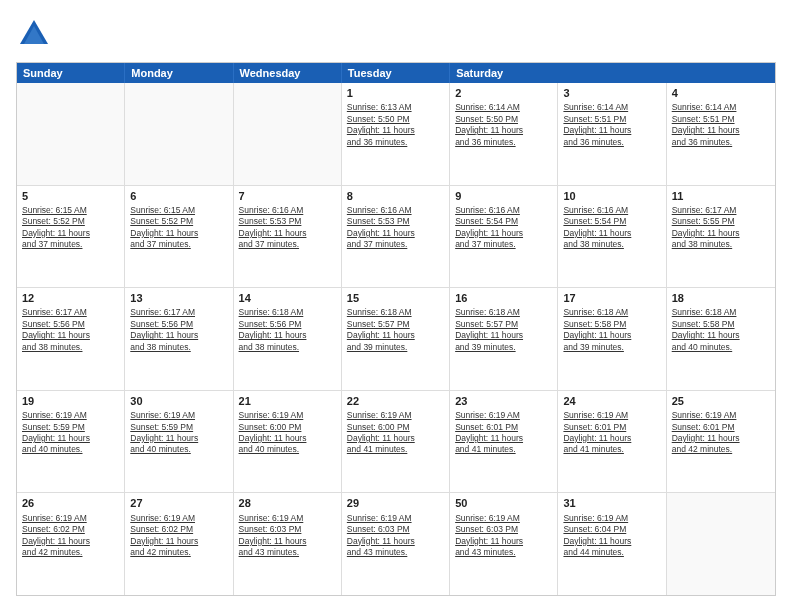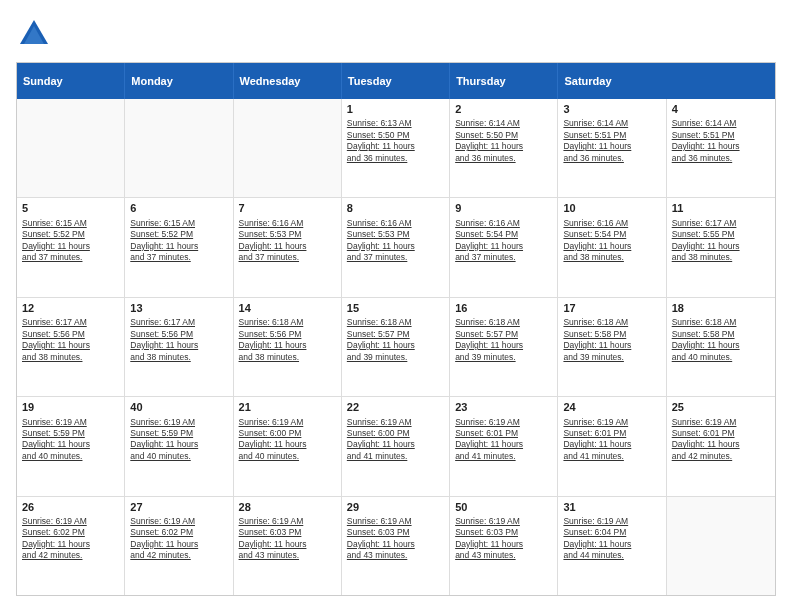--- a/index.html
+++ b/index.html
@@ -62,21 +62,21 @@
     }
     .cal-header {
       display: grid;
       grid-template-columns: repeat(7, 1fr);
       background: #1a5fb4;
     }
     .cal-header-cell {
       color: #fff;
       font-size: 11px;
       font-weight: bold;
-      padding: 12px 6px;
+      padding: 4px 6px;
       text-align: left;
       border-right: 1px solid #2a6fc4;
     }
     .cal-header-cell:last-child { border-right: none; }
     .cal-body {
       flex: 1;
       display: flex;
       flex-direction: column;
     }
     .cal-row {
@@ -130,21 +130,20 @@
       <div class="subtitle"></div>
     </div>
   </div>
 
   <div class="calendar">
     <div class="cal-header" id="cal-header">
         <div class="cal-header-cell">Sunday</div>
         <div class="cal-header-cell">Monday</div>
         <div class="cal-header-cell">Wednesday</div>
         <div class="cal-header-cell">Tuesday</div>
-        <div class="cal-header-cell">Thursday</div>
         <div class="cal-header-cell">Saturday</div>
       </div>
     <div class="cal-body" id="cal-body">
         <div class="cal-row">
           <div class="cal-cell empty"></div>
           <div class="cal-cell empty"></div>
           <div class="cal-cell empty"></div>
           <div class="cal-cell">
             <div class="day-num">1</div>
             <div class="day-info" style="white-space: pre-line;">Sunrise: 6:13 AM
@@ -278,21 +277,21 @@
         </div>
         <div class="cal-row">
           <div class="cal-cell">
             <div class="day-num">19</div>
             <div class="day-info" style="white-space: pre-line;">Sunrise: 6:19 AM
 Sunset: 5:59 PM
 Daylight: 11 hours
 and 40 minutes.</div>
           </div>
           <div class="cal-cell">
-            <div class="day-num">40</div>
+            <div class="day-num">30</div>
             <div class="day-info" style="white-space: pre-line;">Sunrise: 6:19 AM
 Sunset: 5:59 PM
 Daylight: 11 hours
 and 40 minutes.</div>
           </div>
           <div class="cal-cell">
             <div class="day-num">21</div>
             <div class="day-info" style="white-space: pre-line;">Sunrise: 6:19 AM
 Sunset: 6:00 PM
 Daylight: 11 hours

